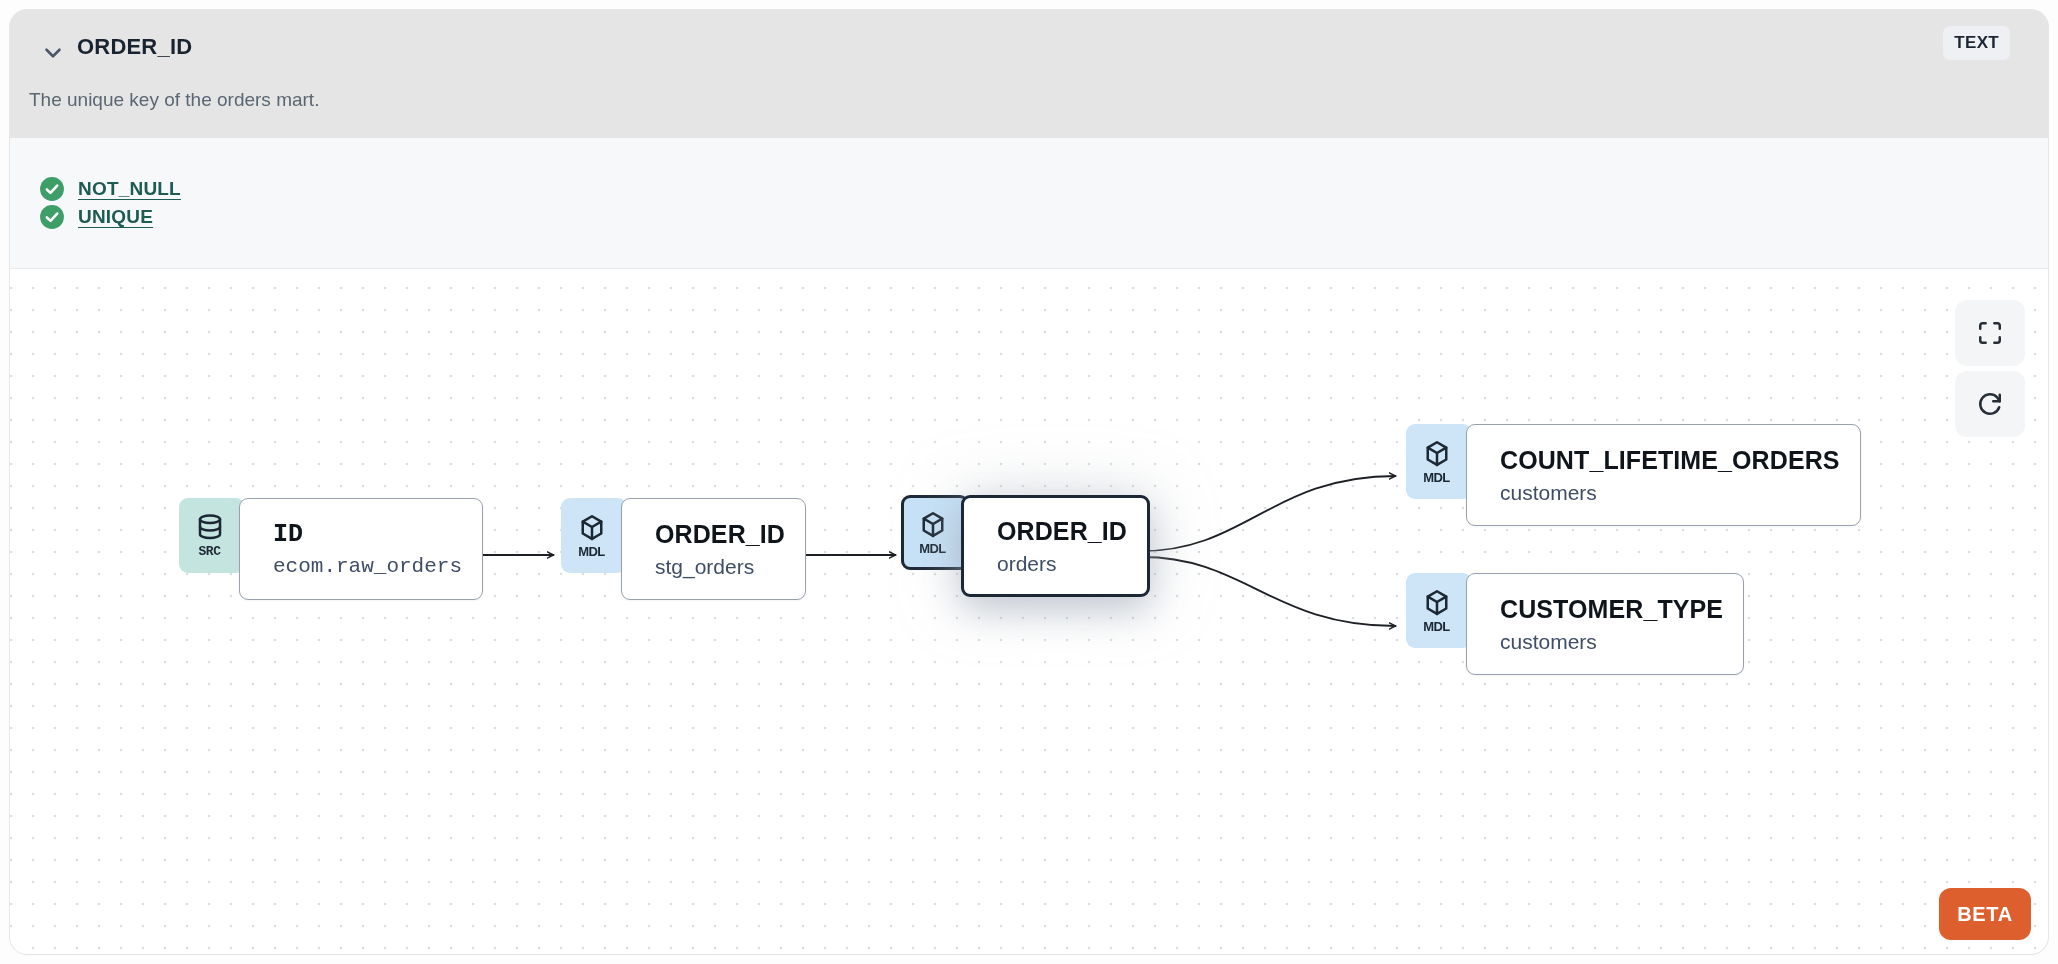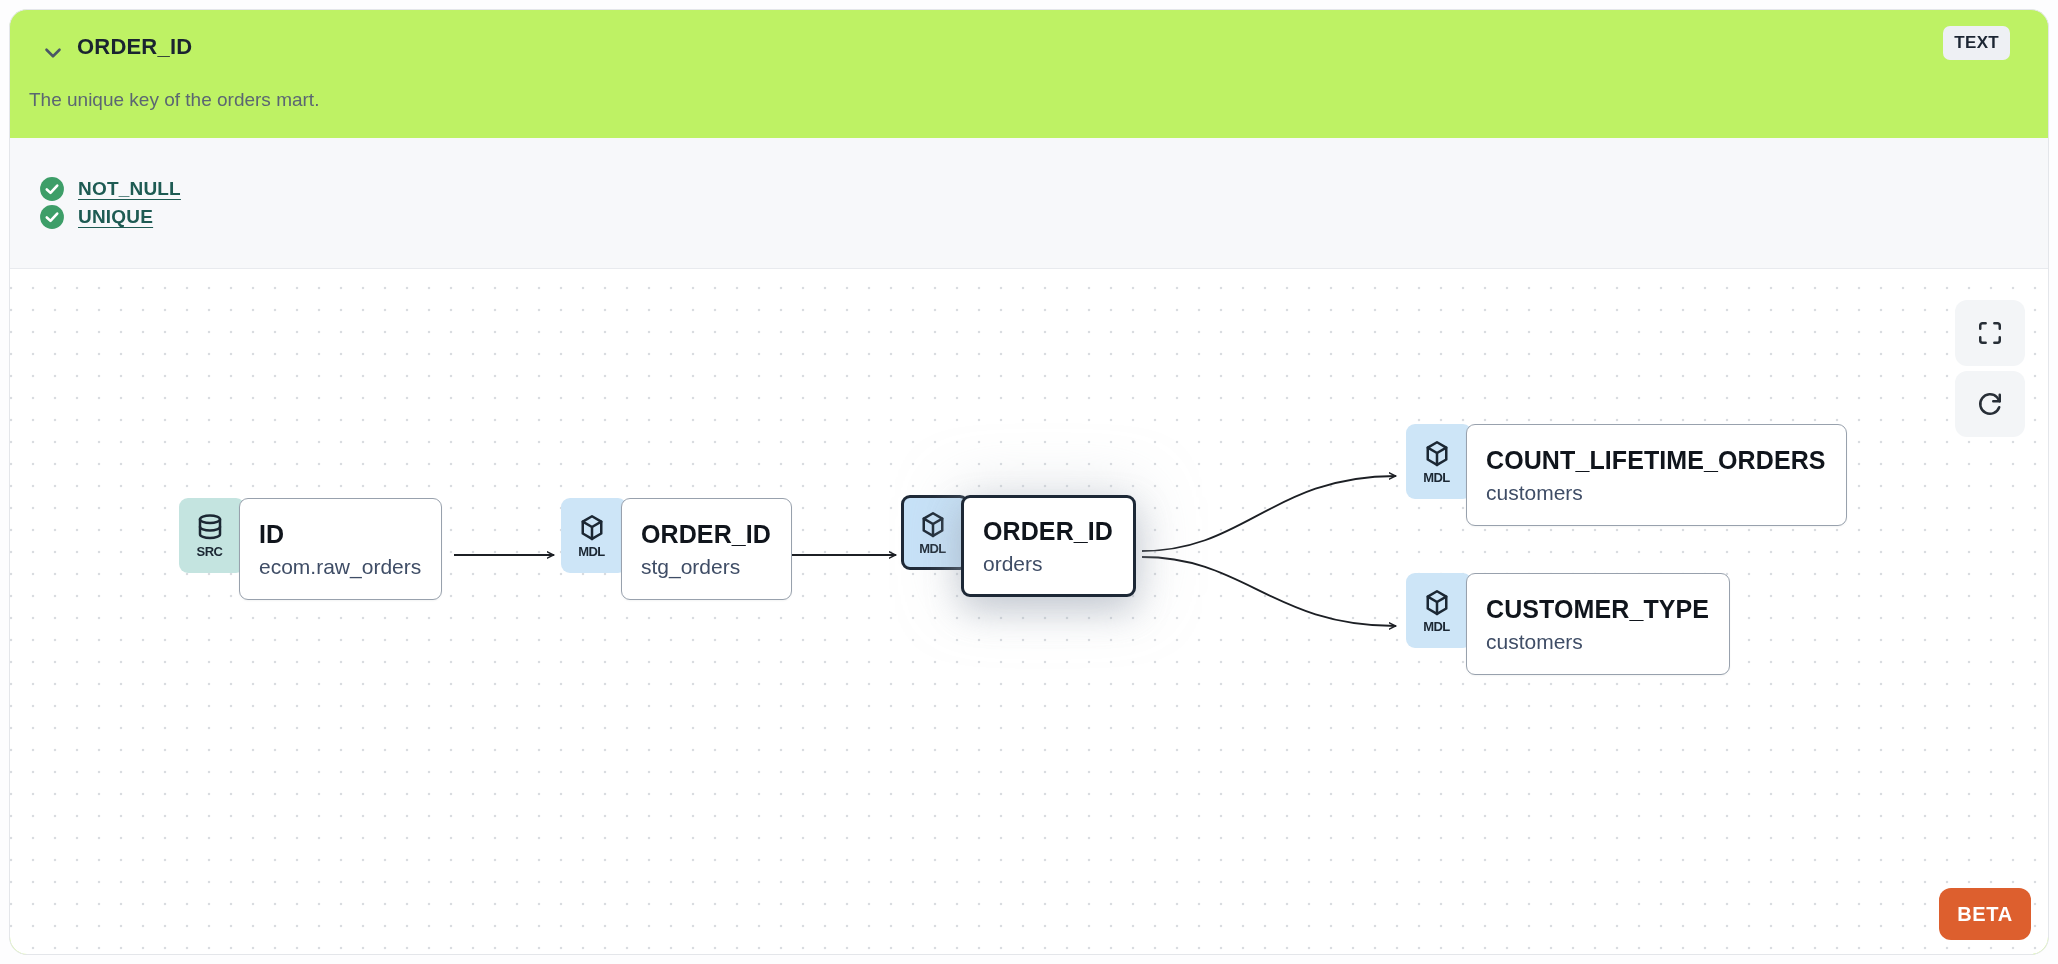--- a/index.html
+++ b/index.html
@@ -1,20 +1,20 @@
 <!DOCTYPE html>
 <html style="--accent-orange: #dd5f2e; --link-color: #1e5b53; --src-badge-bg: #c4e4e0; --mdl-badge-bg: #cde5f7;"><head>
 <meta charset="utf-8">
 <style>
   * { margin:0; padding:0; box-sizing:border-box; }
   html,body { width:2058px; height:964px; background:#fdfdfe; font-family:"Liberation Sans", sans-serif; }
 
   .doc-card {
     position:absolute; left:9px; top:9px; width:2040px; height:946px;
-    background:#bef264; border:1px solid #e4e6ea; border-radius:18px;
+    background:#e5e5e5; border:1px solid #e4e6ea; border-radius:18px;
     overflow:hidden;
   }
 
   
   .header-row { position:absolute; left:0; top:0; width:100%; height:72px; }
   .chevron-btn {
     position:absolute; left:28px; top:30px; width:30px; height:26px;
     background:none; border:none; cursor:pointer; color:#4a5766;
     display:flex; align-items:center; justify-content:center;
   }
@@ -61,37 +61,37 @@
     width:66px; height:75px; margin-right:-6px; border-radius:9px;
     display:flex; flex-direction:column; align-items:center; justify-content:center;
     padding-right:5px; gap:1px; color:#1b2733;
   }
   .node-badge.src { background:var(--src-badge-bg,#c4e4e0); }
   .node-badge.mdl { background:var(--mdl-badge-bg,#cde5f7); }
   .badge-label { font-size:13px; font-weight:700; letter-spacing:-0.5px; }
   .node-card {
     position:relative; z-index:1; background:#ffffff;
     border:1px solid #98a1ad; border-radius:9px;
-    min-height:102px; padding:14px 20px 14px 19px;
+    min-height:102px; padding:14px 20px 14px 33px;
     display:flex; flex-direction:column; justify-content:center; gap:6px;
     box-shadow:0 1px 2px rgba(20,30,40,.05);
   }
   .node-title { font-size:25px; font-weight:700; color:#10151c; white-space:nowrap; letter-spacing:.1px; }
   .node-subtitle { font-size:21px; color:#3f4d66; white-space:nowrap; }
 
   .lineage-node.selected .node-card {
     border:3px solid #1d2836;
     box-shadow:0 14px 34px rgba(140,150,165,.38), 0 0 60px rgba(185,192,202,.5);
   }
   .lineage-node.selected .node-badge {
     border:3px solid #1d2836; background:#c7e2f8; width:68px; margin-right:-8px;
   }
 
   
-  #node-src   { left:169px;  top:229px; }
+  #node-src   { left:169px;  top:229px;font-family:Liberation Mono, monospace; }
   #node-stg   { left:551px;  top:229px; }
   #node-mart  { left:891px;  top:226px; }
   #node-count { left:1396px; top:155px; }
   #node-ctype { left:1396px; top:304px; }
 
   
   .canvas-controls { position:absolute; top:31px; right:25px; display:flex; flex-direction:column; gap:5px; }
   .ctrl-btn {
     width:70px; height:66px; border:none; border-radius:12px; background:#f3f5f7;
     display:flex; align-items:center; justify-content:center; cursor:pointer; color:#272e36;

